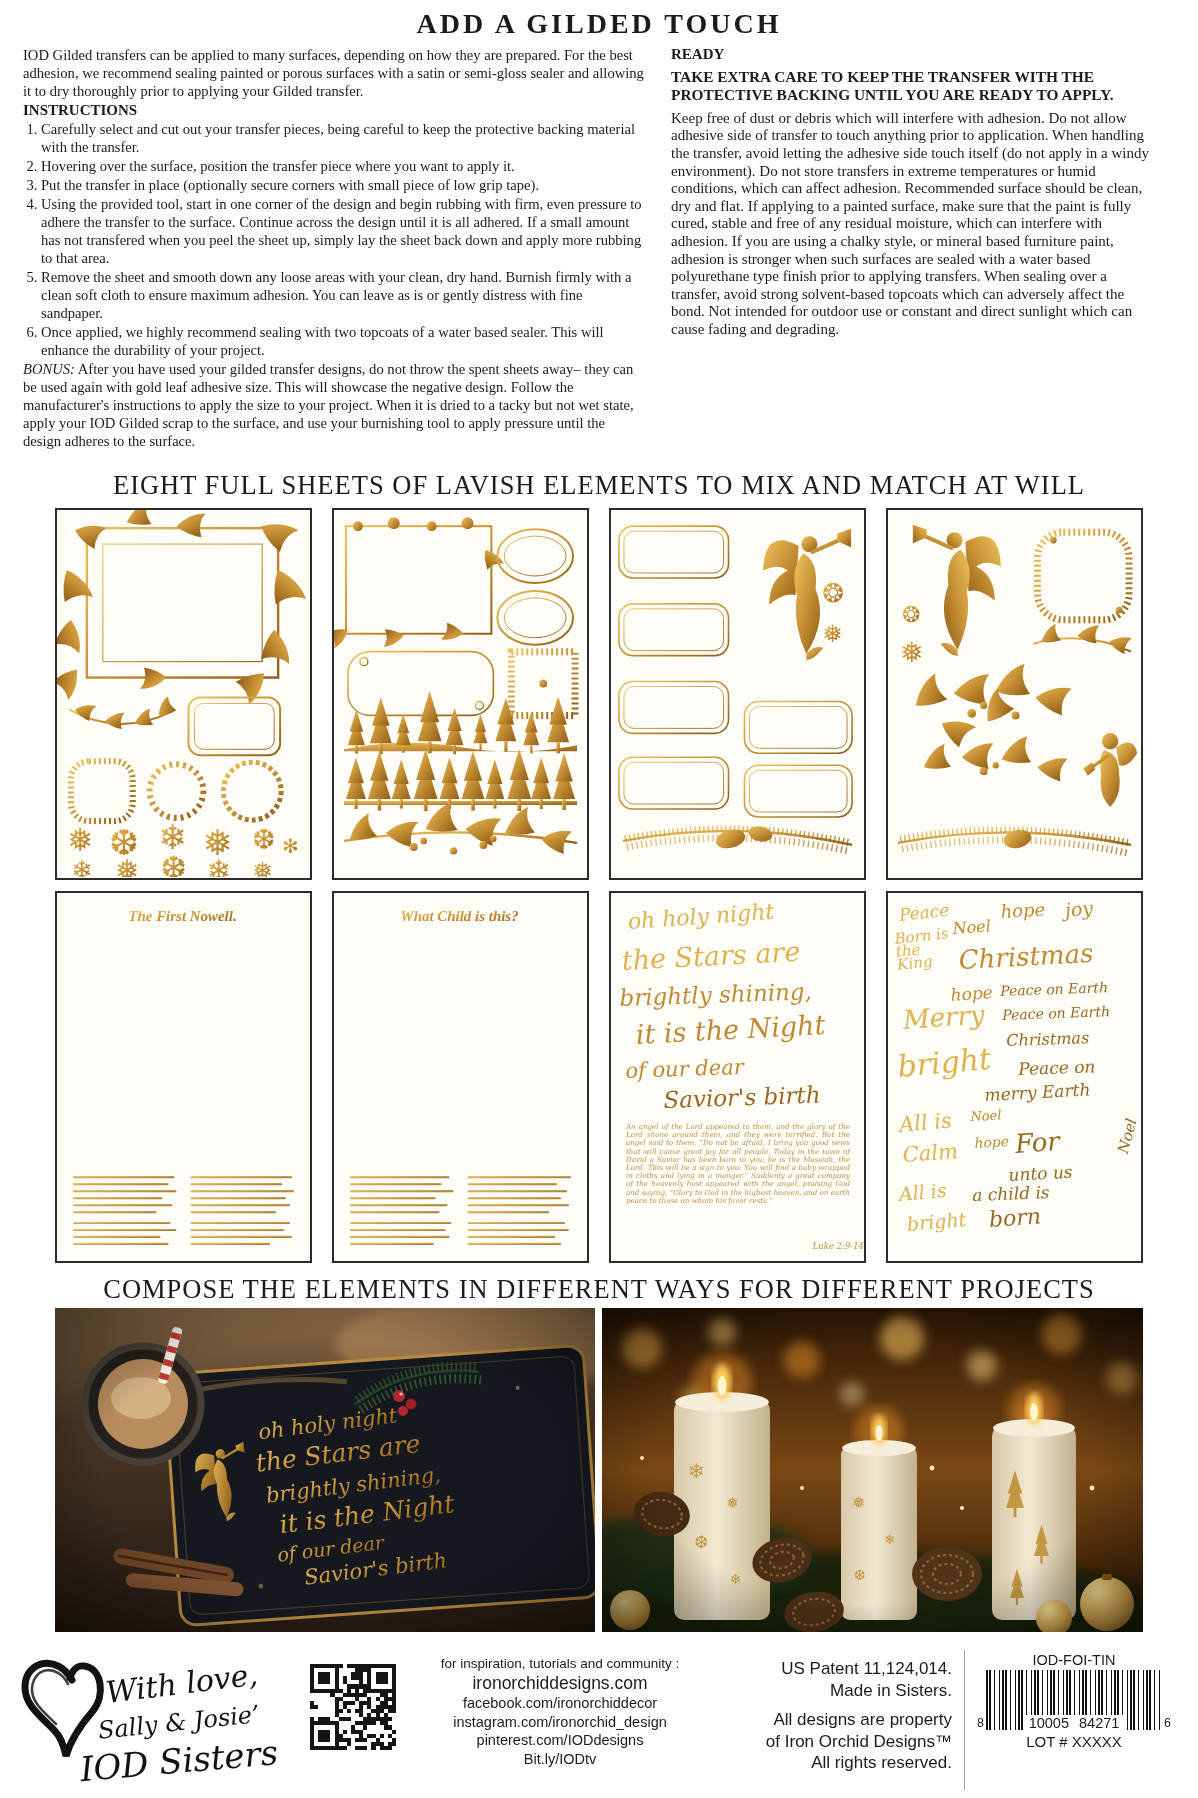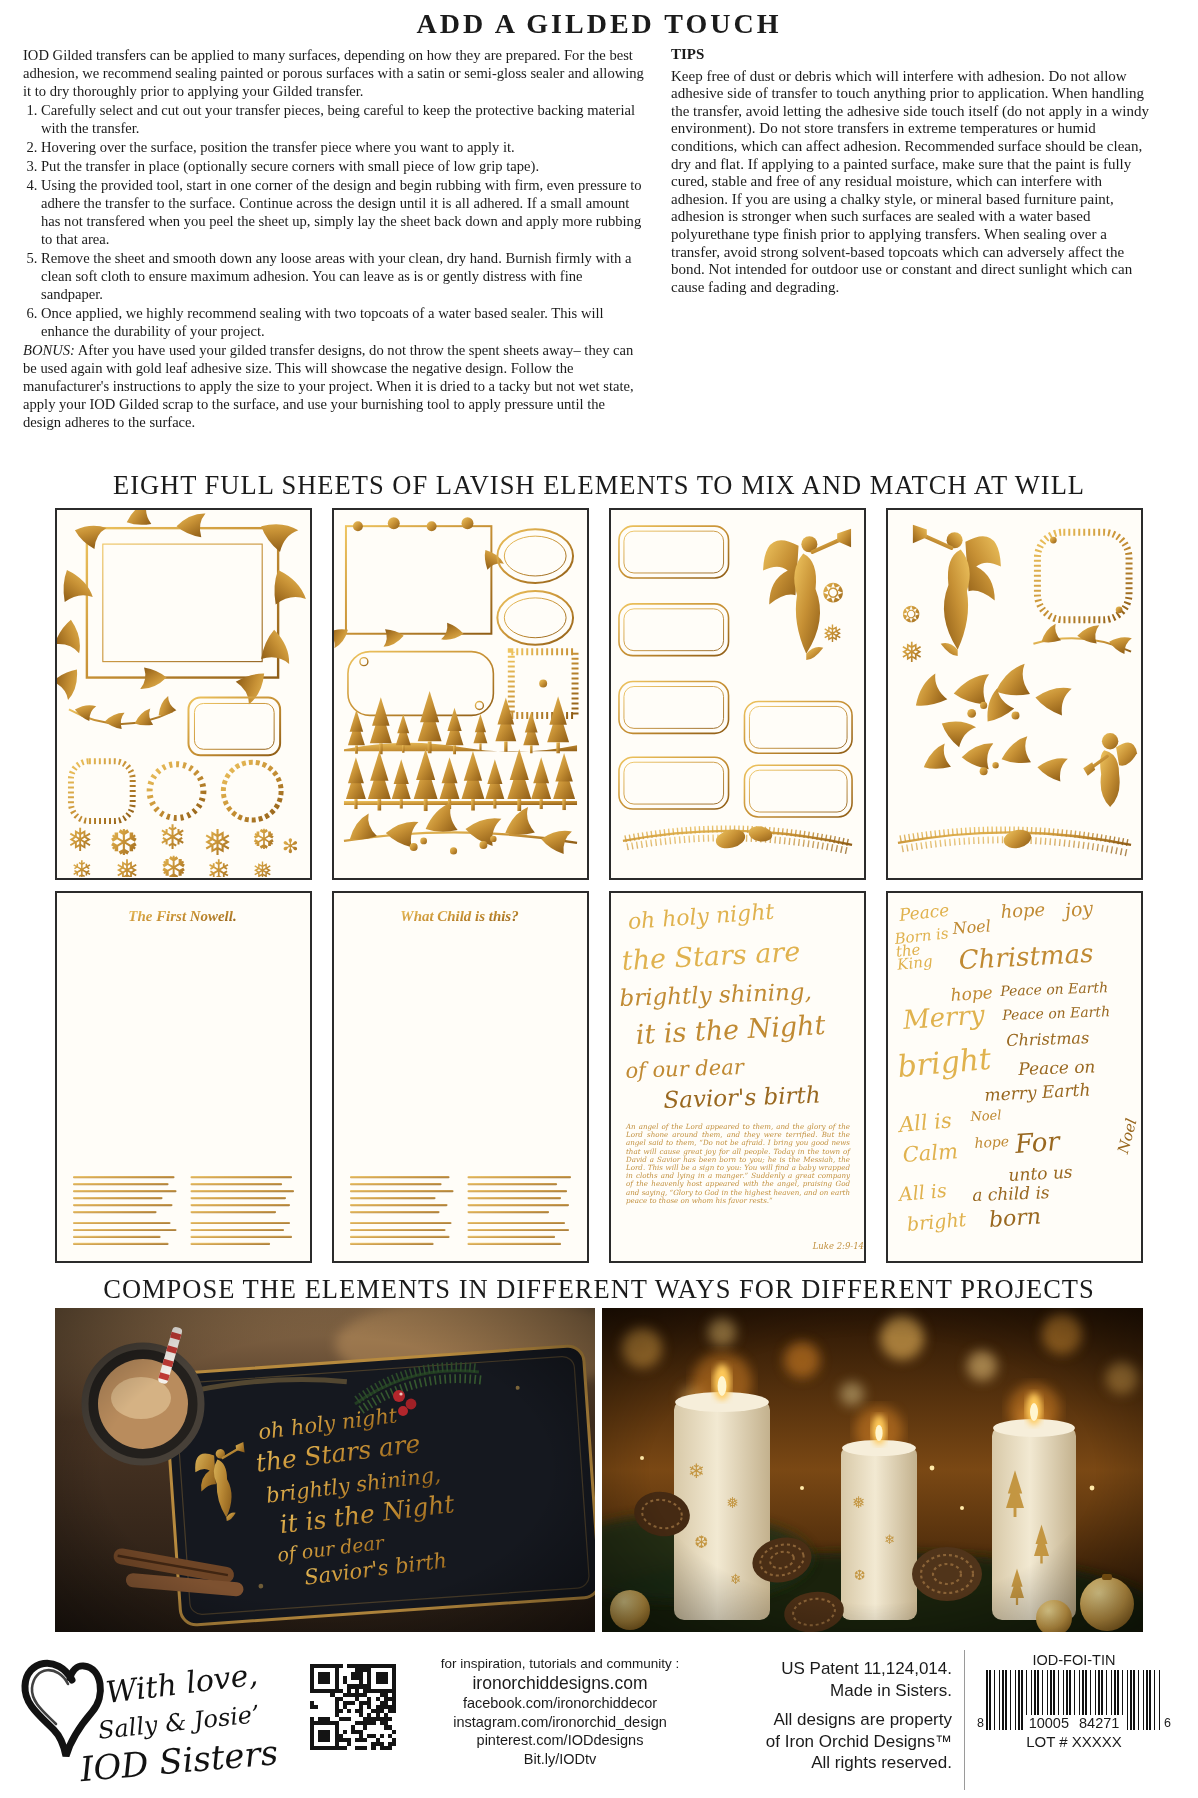--- a/index.html
+++ b/index.html
@@ -153,32 +153,34 @@
   </defs>
 </svg>
 
 <div class="page">
 
   <div class="page-title">ADD A GILDED TOUCH</div>
 
   <div class="cols">
     <div class="col-left">
       <p>IOD Gilded transfers can be applied to many surfaces, depending on how they are prepared. For the best adhesion, we recommend sealing painted or porous surfaces with a satin or semi-gloss sealer and allowing it to dry thoroughly prior to applying your Gilded transfer.</p>
+      <div class="h-instructions">INSTRUCTIONS</div>
       <ol class="instr">
         <li>Carefully select and cut out your transfer pieces, being careful to keep the protective backing material with the transfer.</li>
         <li>Hovering over the surface, position the transfer piece where you want to apply it.</li>
         <li>Put the transfer in place (optionally secure corners with small piece of low grip tape).</li>
         <li>Using the provided tool, start in one corner of the design and begin rubbing with firm, even pressure to adhere the transfer to the surface. Continue across the design until it is all adhered. If a small amount has not transfered when you peel the sheet up, simply lay the sheet back down and apply more rubbing to that area.</li>
         <li>Remove the sheet and smooth down any loose areas with your clean, dry hand.  Burnish firmly with a clean soft cloth to ensure maximum adhesion. You can leave as is or gently distress with fine sandpaper.</li>
         <li>Once applied, we highly recommend sealing with two topcoats of a water based sealer. This will enhance the durability of your project.</li>
       </ol>
       <p class="bonus"><i>BONUS:</i><span> After you have used your gilded transfer designs, do not throw the spent sheets away– they can be used again with gold leaf adhesive size. This will showcase the negative design. Follow the manufacturer's instructions to apply the size to your project. When it is dried to a tacky but not wet state, apply your IOD Gilded scrap to the surface, and use your burnishing tool to apply pressure until the design adheres to the surface.</span></p>
     </div>
     <div class="col-right">
-      <div class="h-tips">TIPS</div>
+      <div class="h-tips">READY</div>
+      <p class="tips-warning">TAKE EXTRA CARE TO KEEP THE TRANSFER WITH THE PROTECTIVE BACKING UNTIL YOU ARE READY TO APPLY.</p>
       <p class="tips-body">Keep free of dust or debris which will interfere with adhesion. Do not allow adhesive side of transfer to touch anything prior to application. When handling the transfer, avoid letting the adhesive side touch itself (do not apply in a windy environment). Do not store transfers in extreme temperatures or humid conditions, which can affect adhesion. Recommended surface should be clean, dry and flat. If applying to a painted surface, make sure that the paint is fully cured, stable and free of any residual moisture, which can interfere with adhesion. If you are using a chalky style, or mineral based furniture paint, adhesion is stronger when such surfaces are sealed with a water based polyurethane type finish prior to applying transfers. When sealing over a transfer, avoid strong solvent-based topcoats which can adversely affect the bond. Not intended for outdoor use or constant and direct sunlight which can cause fading and degrading.</p>
     </div>
   </div>
 
   <div class="big-head head-sheets">EIGHT FULL SHEETS OF LAVISH ELEMENTS TO MIX AND MATCH AT WILL</div>
 
   <div class="sheet-grid row1">
 
     <div class="panel">
       <svg width="252" height="367" viewBox="0 0 253 368">

